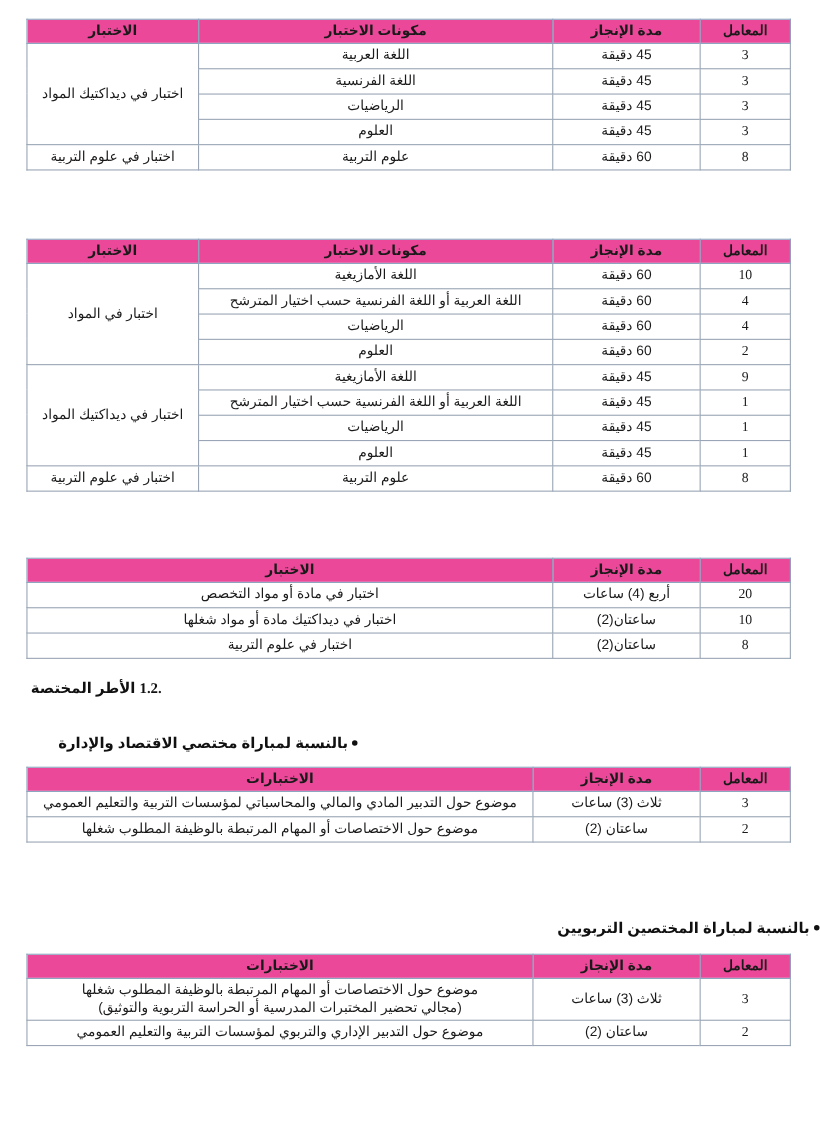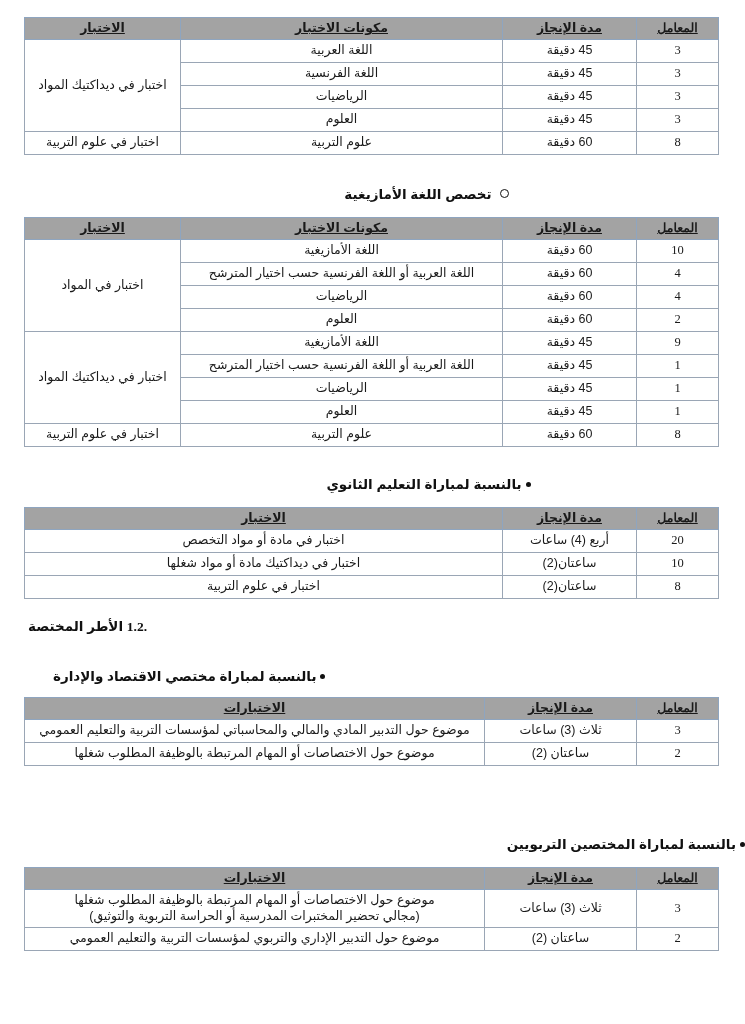--- a/index.html
+++ b/index.html
@@ -39,26 +39,25 @@
     border: 1px solid #9aa6b5;
     text-align: center;
     vertical-align: middle;
     padding: 2px 4px;
     line-height: 1.32;
     font-size: 12.5px;
     background: #ffffff;
     box-sizing: border-box;
   }
   table.doc-table th {
-    background: #a3a3a3;
+    background: #ec4899;
     font-weight: bold;
     font-size: 12.5px;
     height: 21px;
     border-color: #8ea5c0;
-    text-decoration: underline;
   }
   table.doc-table td {
     height: 23px;
   }
   td.num, th.num {
     font-family: "Liberation Serif", "DejaVu Serif", serif;
     font-size: 13px;
   }
   th.num {
     font-family: "Liberation Sans", sans-serif;
@@ -155,23 +154,20 @@
       </tr>
       <tr>
         <td class="num">8</td>
         <td class="dur">60 دقيقة</td>
         <td>علوم التربية</td>
         <td>اختبار  في علوم التربية</td>
       </tr>
     </tbody>
   </table>
 
-  <div class="heading" style="top:186px; right:0; left:0; text-align:center; padding-left:108px;">
-    <span class="bullet-circle"></span><span>تخصص اللغة الأمازيغية</span>
-  </div>
 
   <table class="doc-table" style="top:217px;">
     <colgroup>
       <col style="width:82px">
         <col style="width:134px">
         <col style="width:322px">
         <col style="width:156px">
     </colgroup>
     <thead>
       <tr>
@@ -226,23 +222,20 @@
       </tr>
       <tr>
         <td class="num">8</td>
         <td class="dur">60 دقيقة</td>
         <td>علوم التربية</td>
         <td>اختبار في علوم التربية</td>
       </tr>
     </tbody>
   </table>
 
-  <div class="heading" style="top:476px; right:0; left:0; text-align:center; padding-left:112px;">
-    <span class="bullet-dot"></span><span>بالنسبة لمباراة التعليم الثانوي</span>
-  </div>
 
   <table class="doc-table" style="top:507px;">
     <colgroup>
       <col style="width:82px">
         <col style="width:134px">
         <col style="width:478px">
     </colgroup>
     <thead>
       <tr>
         <th class="num">المعامل</th>

